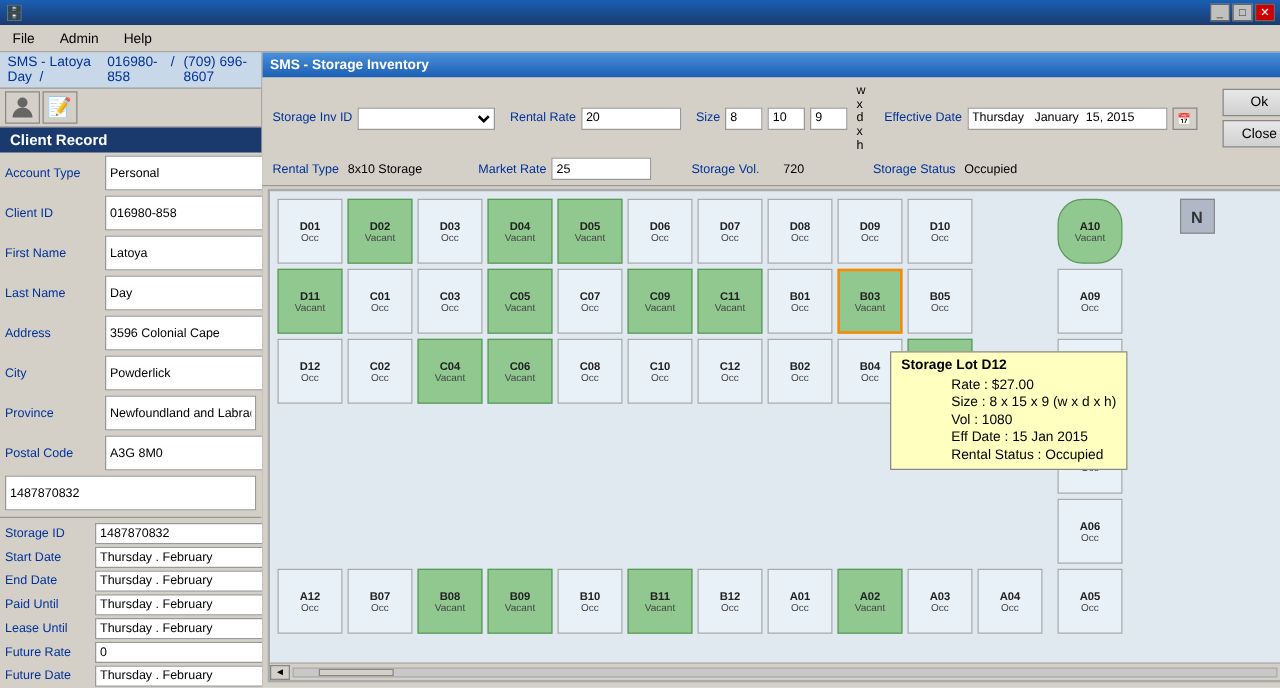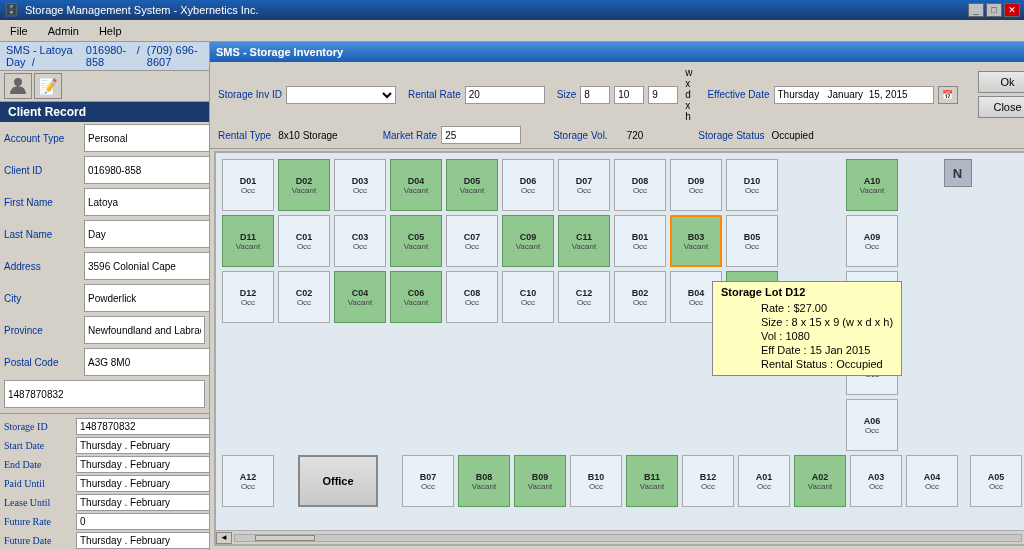--- a/index.html
+++ b/index.html
@@ -117,21 +117,20 @@
       display: flex;
       align-items: center;
       padding: 1px 4px;
       min-height: 19px;
     }
     .storage-label {
       color: #003399;
       width: 72px;
       font-size: 10px;
       flex-shrink: 0;
-      font-family: Liberation Serif, serif;
     }
     .storage-value {
       background: white;
       border: 1px solid #999;
       padding: 1px 3px;
       flex: 1;
       font-size: 10px;
       height: 17px;
     }
 
@@ -333,21 +332,20 @@
       background: #90c890;
     }
     .cell-id { font-weight: bold; font-size: 9px; color: #222; }
     .cell-sub { font-size: 8px; color: #444; }
   </style>
 </head>
 <body>
 
 <div class="title-bar">
   <span style="margin-right:6px; font-size:12px;">🗄️</span>
-  <span>Storage Management System - Xybernetics Inc.</span>
   <div class="title-bar-buttons">
     <div class="title-btn">_</div>
     <div class="title-btn">□</div>
     <div class="title-btn close">✕</div>
   </div>
 </div>
 
 <div class="menu-bar">
   <span class="menu-item">File</span>
   <span class="menu-item">Admin</span>
@@ -546,21 +544,21 @@
           <div class="cell occupied">
               <div class="cell-id">D09</div>
               <div class="cell-sub">Occ</div>
             </div>
           <div class="cell occupied">
               <div class="cell-id">D10</div>
               <div class="cell-sub">Occ</div>
             </div>
           <div style="width:52px;height:52px;"></div>
 
-          <div class="cell vacant" style="margin-left:8px;">
+          <div class="cell vacant" style="margin-left:8px;border-radius:20px;">
               <div class="cell-id">A10</div>
               <div class="cell-sub">Vacant</div>
             </div>
         </div>
 
         <div class="grid-row">
           <div class="cell vacant">
               <div class="cell-id">D11</div>
               <div class="cell-sub">Vacant</div>
             </div>
@@ -699,21 +697,20 @@
               <div class="cell-sub">Occ</div>
             </div>
         </div>
 
         <div class="grid-row" style="margin-top:4px;align-items:flex-end;">
           <div class="cell occupied">
               <div class="cell-id">A12</div>
               <div class="cell-sub">Occ</div>
             </div>
 
-          <div class="office-btn" style="width:80px;height:52px;margin:0 20px;">Office</div>
           <div class="cell occupied">
               <div class="cell-id">B07</div>
               <div class="cell-sub">Occ</div>
             </div>
           <div class="cell vacant">
               <div class="cell-id">B08</div>
               <div class="cell-sub">Vacant</div>
             </div>
           <div class="cell vacant">
               <div class="cell-id">B09</div>

